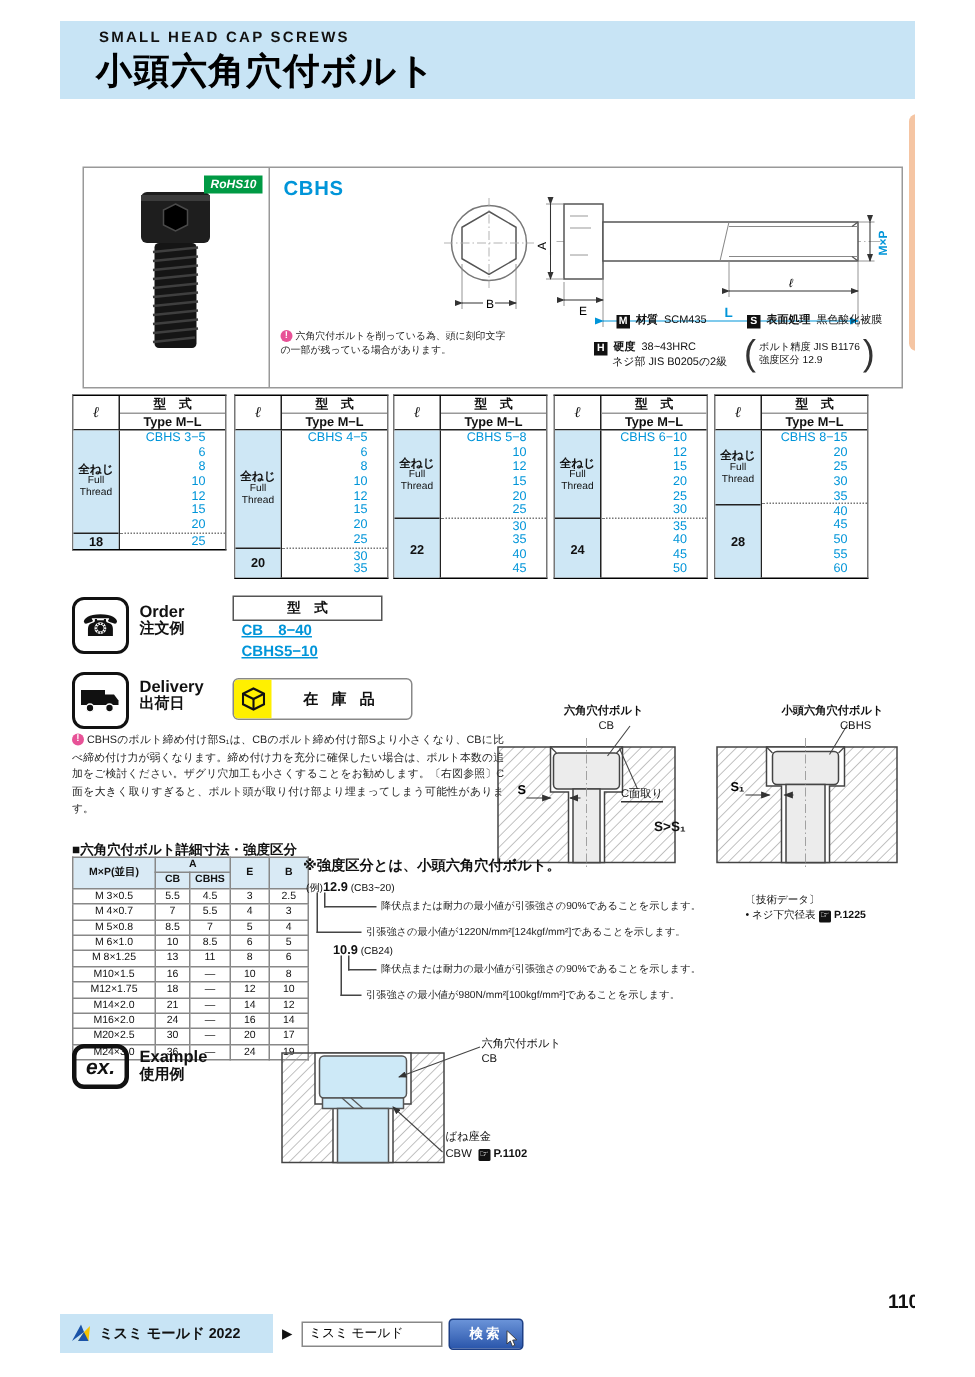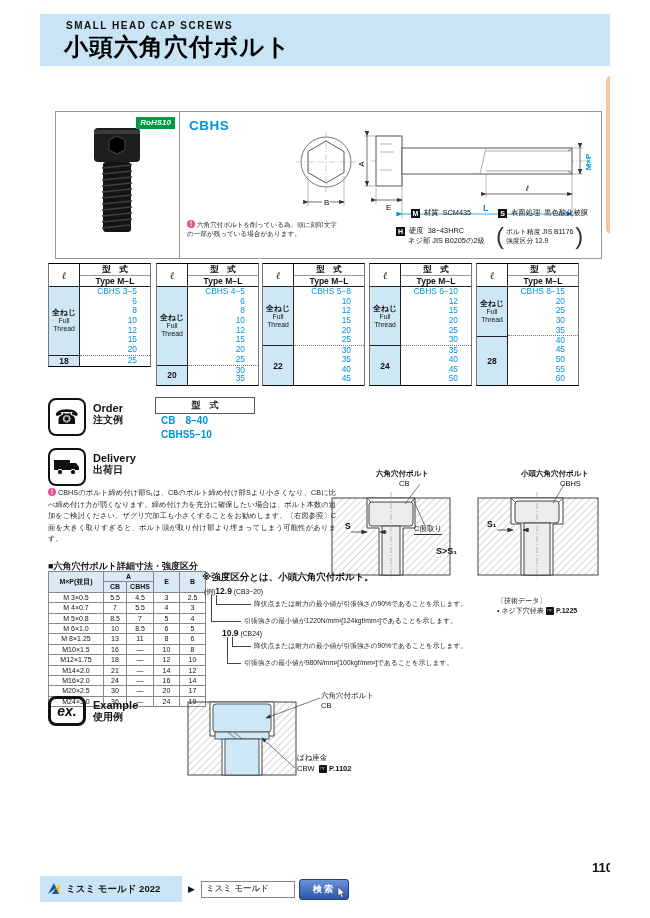--- a/index.html
+++ b/index.html
@@ -17,21 +17,21 @@
   .photo-pane{position:absolute;left:0;top:0;width:123px;height:100%;border-right:1px solid #999;}
   .rohs-badge{position:absolute;right:4px;top:5px;background:#009a44;color:#fff;font-size:8px;font-weight:bold;
               font-style:italic;padding:1px 4px;line-height:10px;}
   .product-code{position:absolute;left:133px;top:6px;color:#0095d9;font-size:13.5px;font-weight:bold;letter-spacing:.5px;}
   .photo-note{position:absolute;left:131px;top:108px;width:156px;font-size:6.6px;line-height:9px;color:#222;}
   .note-icon{display:inline-block;width:8px;height:8px;border-radius:50%;background:#e75297;color:#fff;font-size:6.5px;
              font-weight:bold;text-align:center;line-height:8px;margin-right:2px;vertical-align:1px;}
   .spec-tag{display:inline-block;width:9px;height:9px;background:#111;color:#fff;font-size:7px;font-weight:bold;
             text-align:center;line-height:9px;margin-right:2px;vertical-align:-1px;}
   .spec-line{position:absolute;font-size:7.3px;color:#111;white-space:nowrap;}
-  .spec-line b{font-weight:normal;}
+  .spec-line b{font-weight:bold;}
   .paren-note{position:absolute;left:440px;top:112px;display:flex;align-items:center;}
   .paren-note .bk{font-size:24px;font-weight:300;color:#333;line-height:24px;}
   .paren-note .inner{font-size:6.8px;line-height:9.5px;padding:0 2px;white-space:nowrap;}
   
   .spec-table{position:absolute;top:263px;width:103px;border-top:1.5px solid #000;border-bottom:1.5px solid #000;
               border-left:1px solid #777;border-right:1px solid #777;background:#fff;box-sizing:border-box;}
   .st-header{display:flex;border-bottom:1.5px solid #222;height:22px;}
   .st-lhead{width:30px;border-right:1px solid #222;display:flex;align-items:center;justify-content:center;
             font-size:10px;font-style:italic;font-family:"Liberation Serif","DejaVu Serif",serif;}
   .st-thead{flex:1;display:flex;flex-direction:column;}
@@ -48,21 +48,21 @@
   .st-row{height:9.7px;line-height:9.7px;text-align:right;padding-right:13px;color:#0095d9;font-weight:normal;font-size:8.4px;}
   .st-row.dotted{border-top:1px dotted #777;box-sizing:border-box;}
   
   .sq-icon{position:absolute;width:38px;height:38px;border:2.5px solid #111;border-radius:8px;background:#fff;
            display:flex;align-items:center;justify-content:center;box-sizing:border-box;}
   .icon-label{position:absolute;line-height:12px;}
   .icon-label .en{font-size:11px;font-weight:bold;display:block;}
   .icon-label .ja{font-size:10px;font-weight:bold;display:block;}
   .order-box{position:absolute;left:155px;top:397px;width:100px;}
   .order-box .ob-head{border:1px solid #555;height:15px;line-height:15px;text-align:center;font-size:9px;font-weight:bold;}
-  .order-box .ob-ex{color:#0095d9;font-weight:bold;font-size:10px;line-height:13.5px;padding-left:6px;}
+  .order-box .ob-ex{color:#0095d9;font-weight:bold;font-size:10px;line-height:13.5px;padding-left:6px;text-decoration:underline;}
   .stock-box{position:absolute;left:155px;top:452px;width:118px;height:26px;border:1px solid #888;border-radius:4px;
              display:flex;align-items:stretch;overflow:hidden;background:#fff;}
   .stock-box .yellow{width:25px;background:#fff000;display:flex;align-items:center;justify-content:center;}
   .stock-box .st-label{flex:1;display:flex;align-items:center;justify-content:center;font-size:10px;font-weight:bold;letter-spacing:3px;}
   
   .cbhs-note{position:absolute;left:48px;top:487px;width:288px;font-size:7.2px;line-height:11.6px;color:#222;text-align:justify;}
   .diag-title{position:absolute;font-size:7.5px;font-weight:bold;color:#111;white-space:nowrap;}
   .diag-code{position:absolute;font-size:7.5px;color:#111;white-space:nowrap;}
   .chamfer-label{position:absolute;font-size:7.5px;border-bottom:1px solid #333;white-space:nowrap;}
   .compare-label{position:absolute;font-size:9px;font-weight:bold;white-space:nowrap;}
@@ -399,20 +399,30 @@
     <svg width="28" height="20" viewBox="0 0 28 20">
       <rect x="1" y="3" width="16" height="10" fill="#111"></rect>
       <path d="M17 6 h6 l3 4 v3 h-9 z" fill="#111"></path>
       <circle cx="7" cy="15" r="2.6" fill="#111" stroke="#fff" stroke-width="1"></circle>
       <circle cx="20" cy="15" r="2.6" fill="#111" stroke="#fff" stroke-width="1"></circle>
     </svg>
   </div>
   <div class="icon-label" style="left:93px;top:452px">
     <span class="en">Delivery</span>
       <span class="ja">出荷日</span>
+  </div>
+  <div class="stock-box">
+    <div class="yellow">
+      <svg width="16" height="16" viewBox="0 0 16 16">
+        <polygon points="8,1 15,4.5 15,11.5 8,15 1,11.5 1,4.5" fill="none" stroke="#111" stroke-width="1.4"></polygon>
+        <polyline points="1,4.5 8,8 15,4.5" fill="none" stroke="#111" stroke-width="1.4"></polyline>
+        <line x1="8" y1="8" x2="8" y2="15" stroke="#111" stroke-width="1.4"></line>
+      </svg>
+    </div>
+    <div class="st-label">在 庫 品</div>
   </div>
 
   <div class="cbhs-note">
     <span class="note-icon">!</span><span>CBHSのボルト締め付け部S₁は、CBのボルト締め付け部Sより小さくなり、CBに比べ締め付け力が弱くなります。締め付け力を充分に確保したい場合は、ボルト本数の追加をご検討ください。ザグリ穴加工も小さくすることをお勧めします。〔右図参照〕C面を大きく取りすぎると、ボルト頭が取り付け部より埋まってしまう可能性があります。</span>
   </div>
 
   <svg width="285" height="115" viewBox="0 0 285 115" style="position:absolute;left:325px;top:466px">
     <defs>
       <pattern id="hatch" width="5" height="5" patternTransform="rotate(45)" patternUnits="userSpaceOnUse">
         <line x1="0" y1="0" x2="0" y2="5" stroke="#999" stroke-width="0.8"></line>

